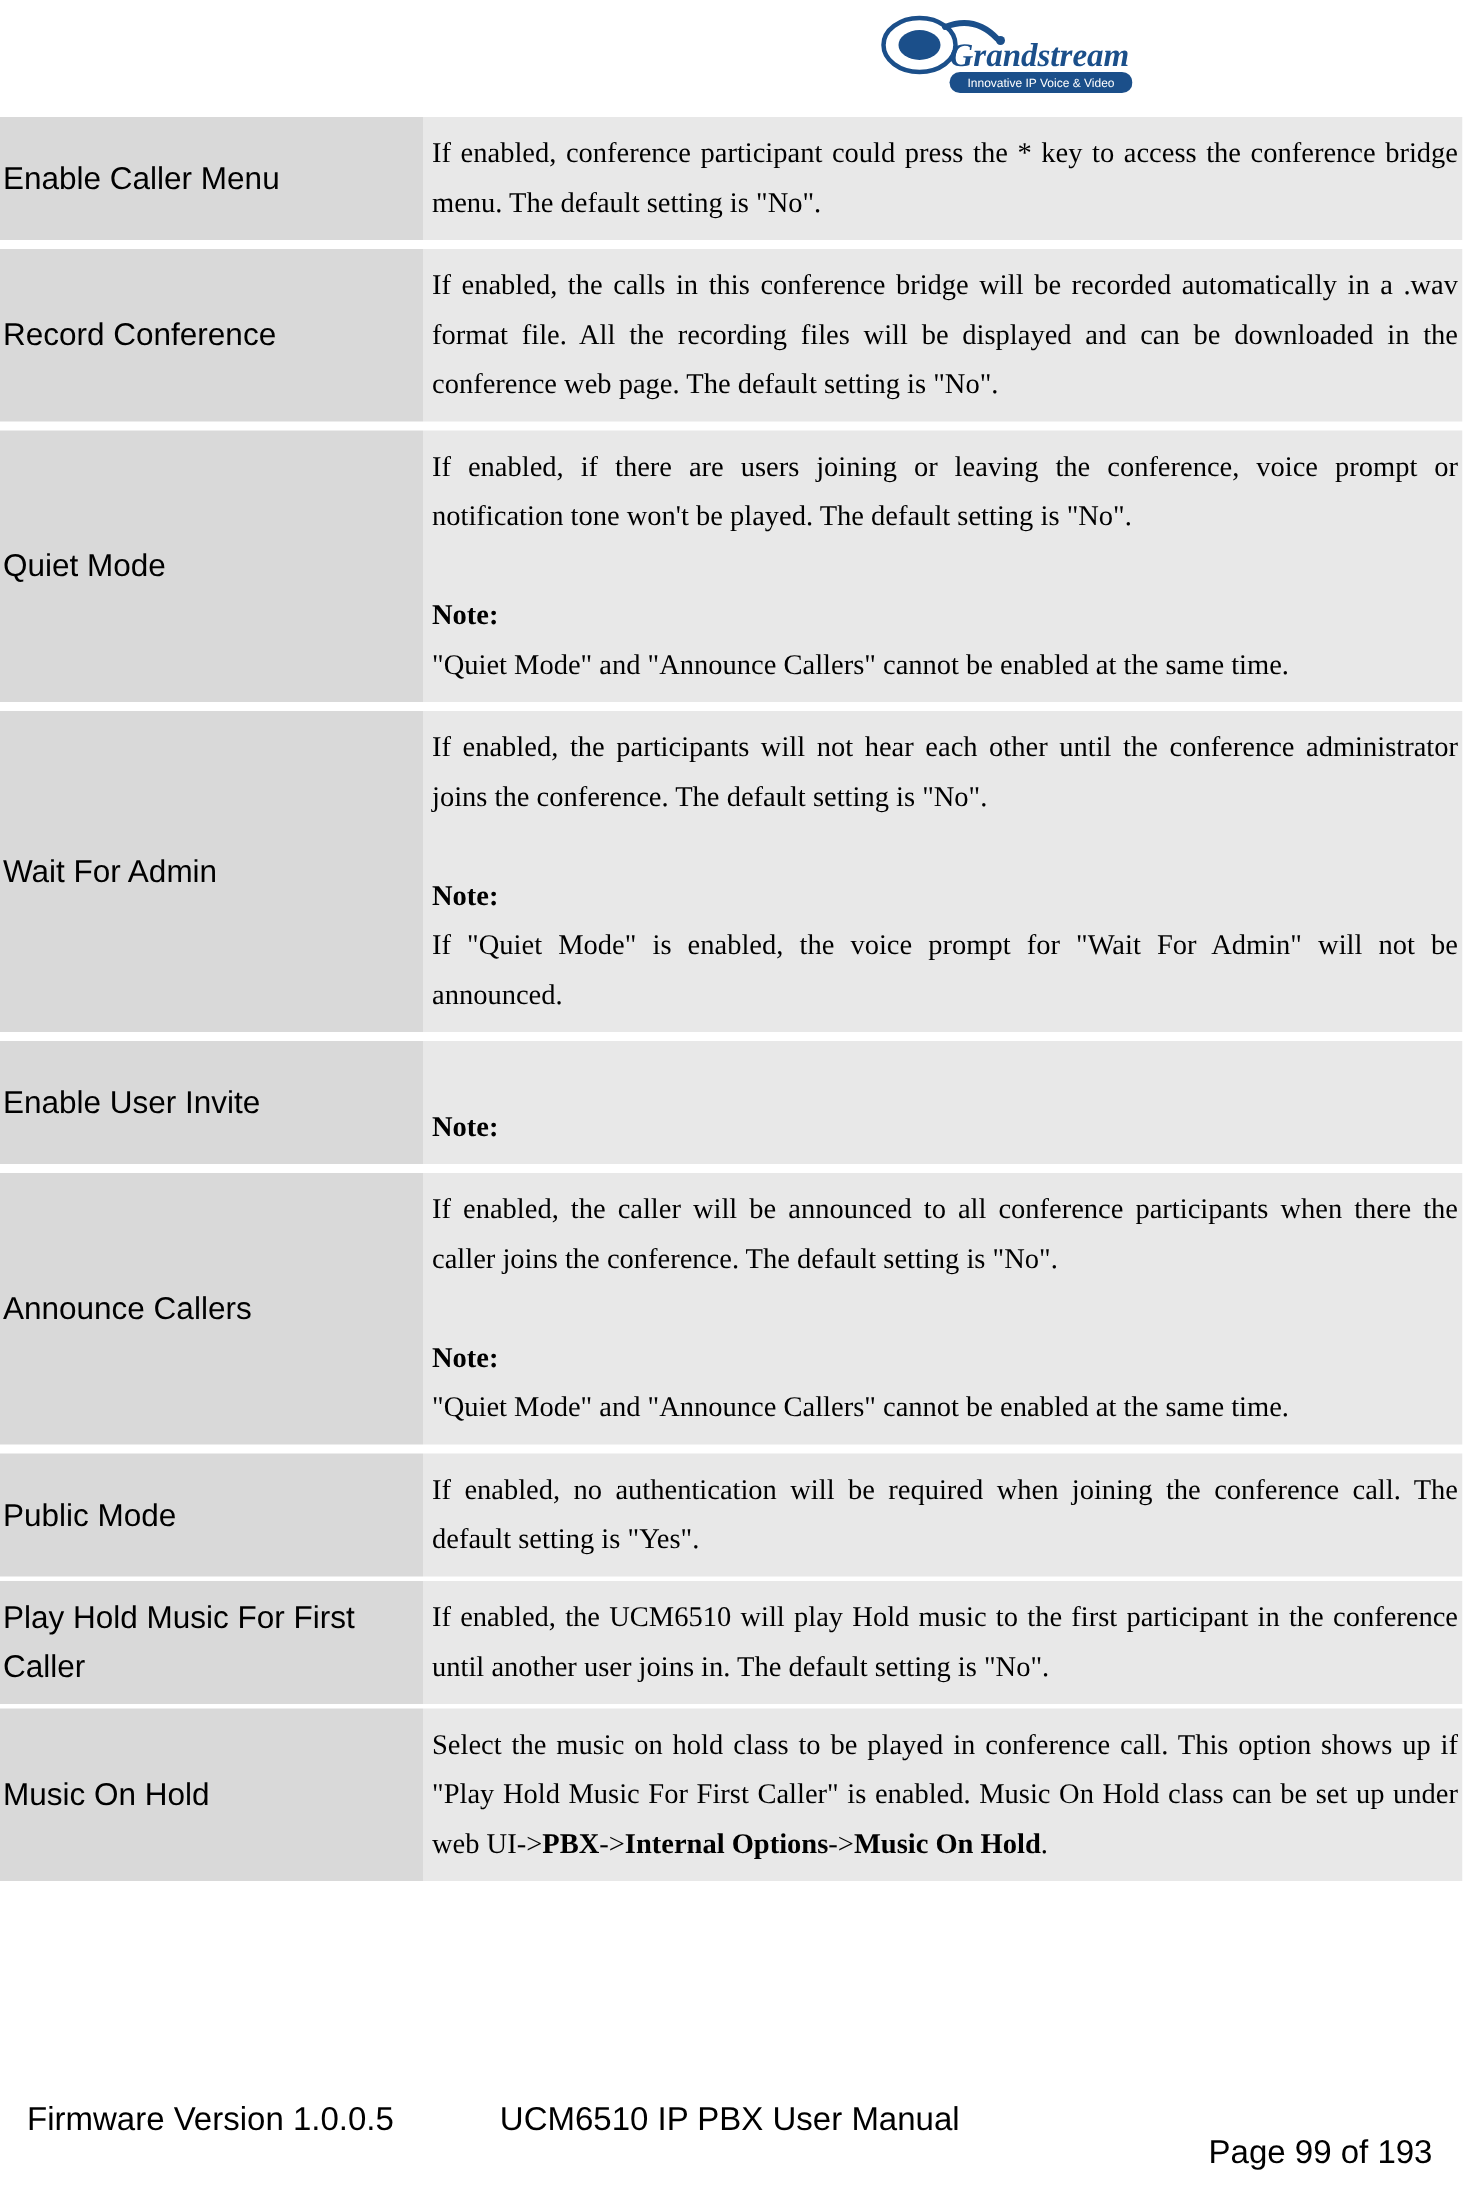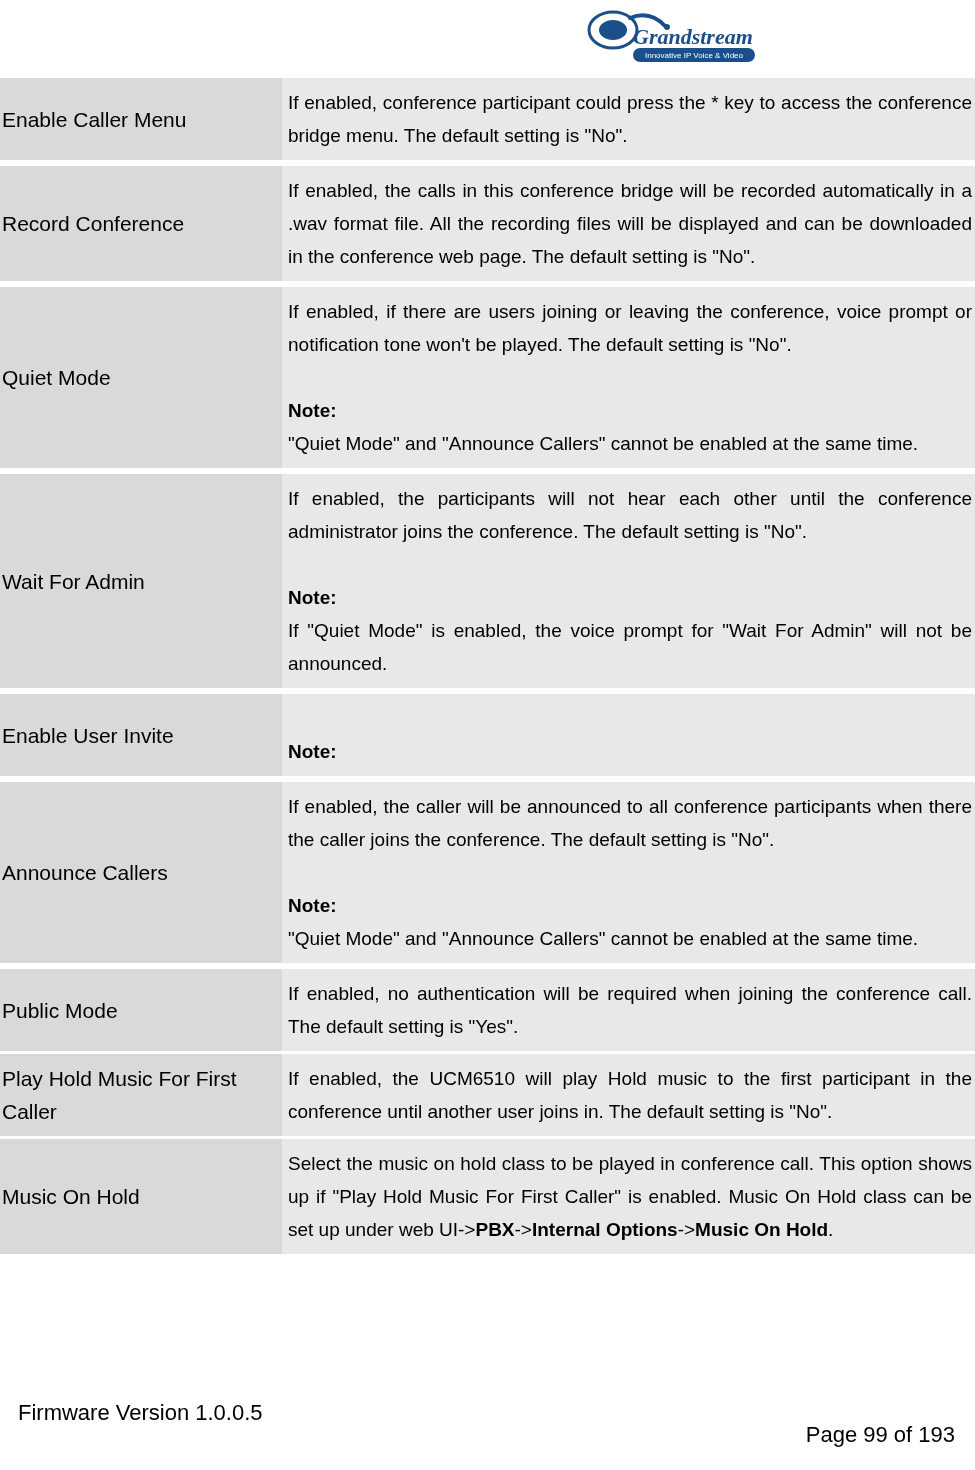--- a/index.html
+++ b/index.html
@@ -17,20 +17,21 @@
     padding: 8px 8px 8px 2px;
     display: flex; align-items: center;
   }
   .cell-r {
     width: 693px; flex: none;
     background: #e8e8e8;
     font-size: 19px;
     line-height: 33px;
     padding: 8px 3px 8px 6px;
     text-align: justify;
+    font-family: Liberation Serif, serif;
   }
   .gap { height: 6px; background: #ffffff; width: 100%; }
   .gap-sm { height: 3px; background: #ffffff; width: 100%; }
   .note-label { font-weight: bold; }
   .bold { font-weight: bold; }
   .spacer-line { height: 33px; }
   .footer {
     position: absolute; bottom: 22px; left: 0; width: 975px;
     font-size: 22px; color: #000;
     display: flex; align-items: center;
@@ -127,16 +128,17 @@
       <div class="row">
         <div class="cell-l">Music On Hold</div>
         <div class="cell-r">
           <div><span>Select the music on hold class to be played in conference call. This option shows up if "Play Hold Music For First Caller" is enabled. Music On Hold class can be set up under web UI-&gt;</span><span class="bold">PBX</span><span>-&gt;</span><span class="bold">Internal Options</span><span>-&gt;</span><span class="bold">Music On Hold</span><span>.</span></div>
         </div>
       </div>
     </div>
 
   <div class="footer">
     <div class="f-left">Firmware Version 1.0.0.5</div>
+    <div class="f-center">UCM6510 IP PBX User Manual</div>
     <div class="f-right">Page 99 of 193</div>
   </div>
 
 </div>
 
 </body></html>

